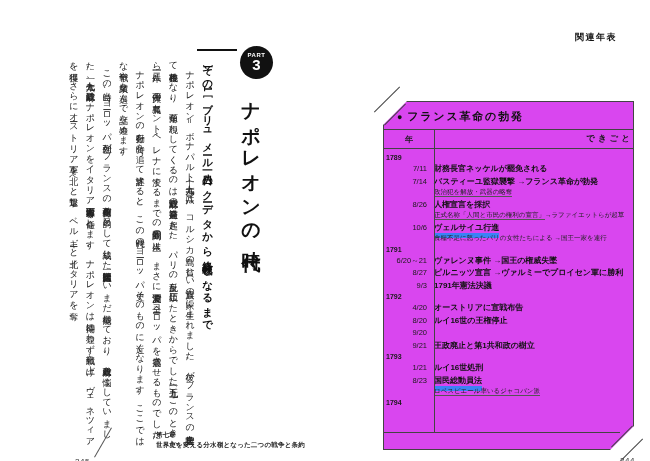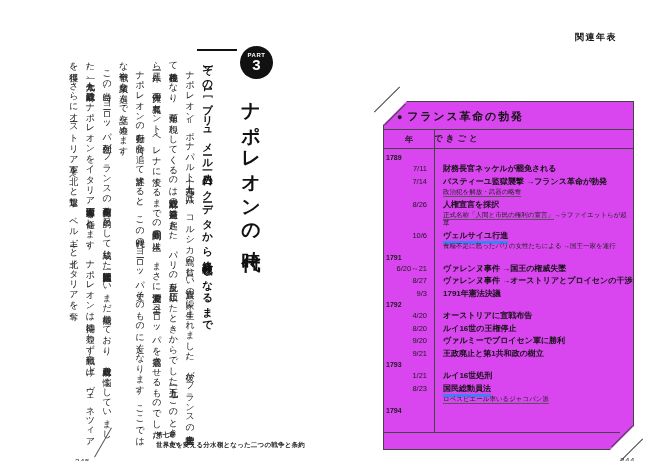--- a/index.html
+++ b/index.html
@@ -54,27 +54,27 @@
   .tick{position:absolute;height:0;border-top:1.2px solid #444;transform:rotate(-45deg);}
   .tick-tl{top:-3px;left:-15px;width:36px;}
   .tick-br{bottom:-3px;right:-15px;width:36px;}
   .panel-title{padding:7px 12px 5px 13px;font-size:11px;font-weight:700;letter-spacing:1.8px;border-bottom:1.2px solid #444;color:#111;}
   .panel-title .bullet{font-size:9px;margin-right:3px;}
   .tbl{position:relative;height:calc(100% - 33px);}
   .vline{position:absolute;left:50px;top:0;bottom:11px;width:1.1px;background:#444;}
   .closing-rule{position:absolute;left:0;right:13px;bottom:11px;border-top:1.1px solid #444;}
   .t-head{display:flex;border-bottom:1.1px solid #444;height:18px;align-items:center;}
   .t-head .hy{width:50px;text-align:center;font-size:8px;font-weight:700;}
-  .t-head .he{flex:1;text-align:left;font-size:8.5px;font-weight:700;letter-spacing:3px;}
+  .t-head .he{flex:1;text-align:right;font-size:8.5px;font-weight:700;letter-spacing:3px;}
   .t-rows{padding-top:5px;overflow:hidden;height:calc(100% - 36px);}
   .yr{font-size:7px;font-weight:700;line-height:8px;margin:0 0 2px 2px;}
   .t-row{display:flex;margin-bottom:3.5px;}
   .t-row .date{width:50px;flex:none;text-align:right;padding-right:7px;font-size:7.5px;font-weight:400;line-height:9px;box-sizing:border-box;}
-  .t-row .evt{flex:1;padding-left:9px;font-size:8px;font-weight:700;line-height:9px;color:#111;}
-  .evt .ev-u{border-bottom:3px solid #3b82f6;padding-bottom:1px;}
+  .t-row .evt{flex:1;padding-left:0;font-size:8px;font-weight:700;line-height:9px;color:#111;}
+  .evt .ev-u{border-bottom:5px solid #3b82f6;padding-bottom:1px;}
   .note{font-size:6.5px;font-weight:400;margin-top:2.5px;line-height:8px;color:#222;}
   .note .nu{border-bottom:1px solid #555;padding-bottom:.5px;}
 </style>
 </head>
 <body>
 
 <div class="spread">
 
   <div class="title-rule"></div>
   <div class="part-badge">
@@ -131,38 +131,37 @@
             <div class="date">10/6</div>
             <div class="evt"><span class="ev-u">ヴェルサイユ行進</span><div class="note">食糧不足に怒ったパリの女性たちによる →国王一家を連行</div></div>
           </div>
           <div class="yr">1791</div>
           <div class="t-row">
             <div class="date">6/20～21</div>
             <div class="evt"><span>ヴァレンヌ事件 →国王の権威失墜</span></div>
           </div>
           <div class="t-row">
             <div class="date">8/27</div>
-            <div class="evt"><span>ヴァレンヌ事件 →オーストリアとプロイセンの干渉</span></div>
+            <div class="evt"><span>ピルニッツ宣言 →ヴァルミーでプロイセン軍に勝利</span></div>
           </div>
           <div class="t-row">
             <div class="date">9/3</div>
             <div class="evt"><span>1791年憲法決議</span></div>
           </div>
           <div class="yr">1792</div>
           <div class="t-row">
             <div class="date">4/20</div>
             <div class="evt"><span>オーストリアに宣戦布告</span></div>
           </div>
           <div class="t-row">
             <div class="date">8/20</div>
             <div class="evt"><span>ルイ16世の王権停止</span></div>
           </div>
           <div class="t-row">
             <div class="date">9/20</div>
-            <div class="evt"><span>ヴァルミーでプロイセン軍に勝利</span></div>
           </div>
           <div class="t-row">
             <div class="date">9/21</div>
             <div class="evt"><span>王政廃止と第1共和政の樹立</span></div>
           </div>
           <div class="yr">1793</div>
           <div class="t-row">
             <div class="date">1/21</div>
             <div class="evt"><span>ルイ16世処刑</span></div>
           </div>

